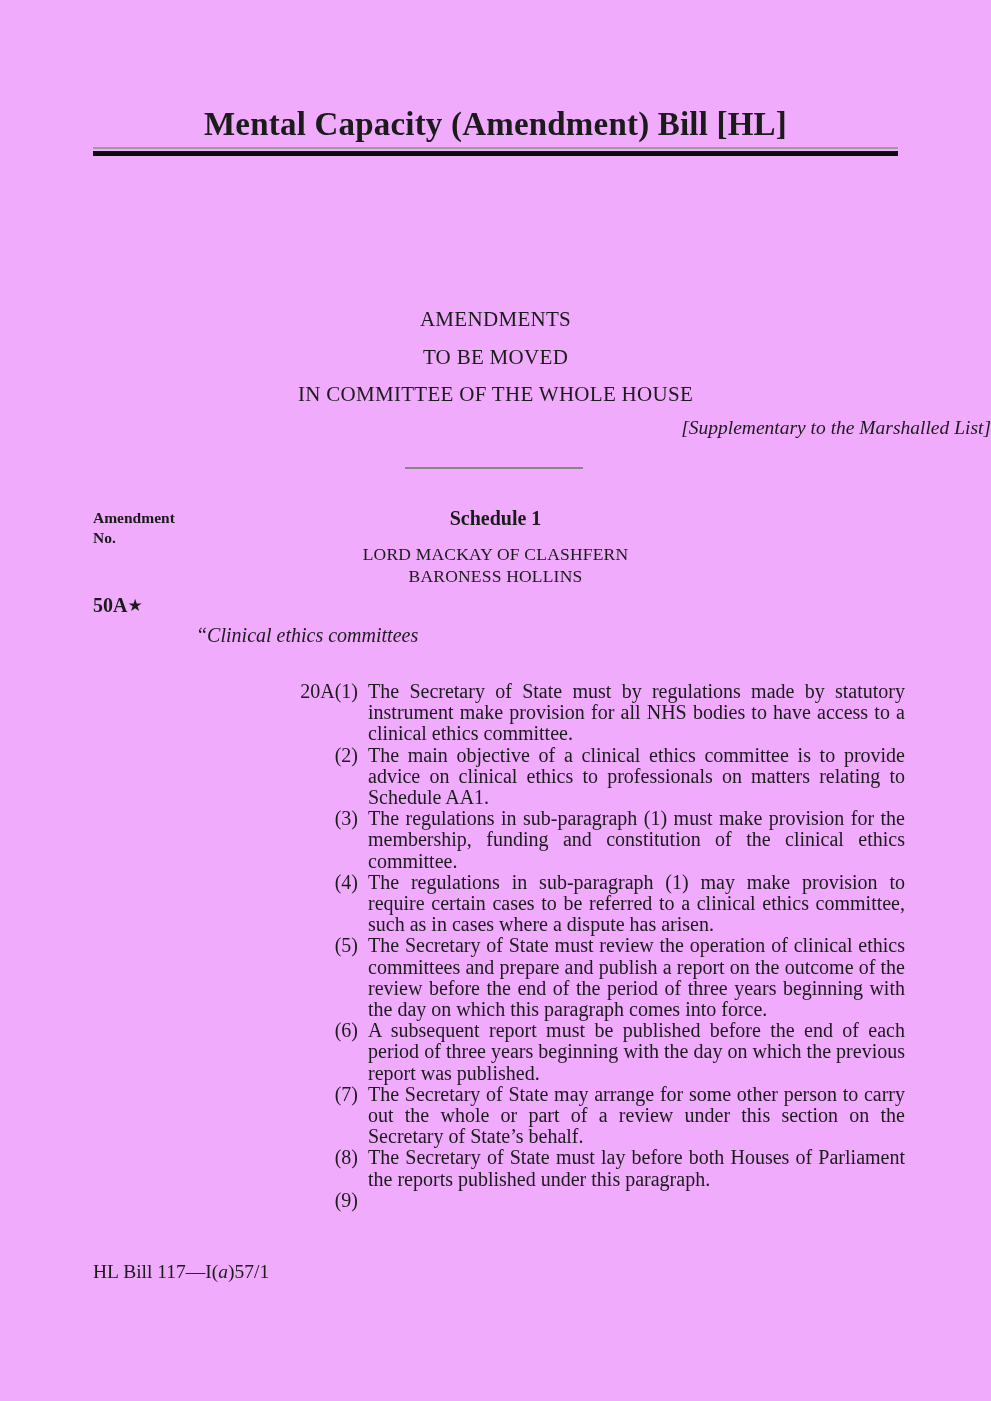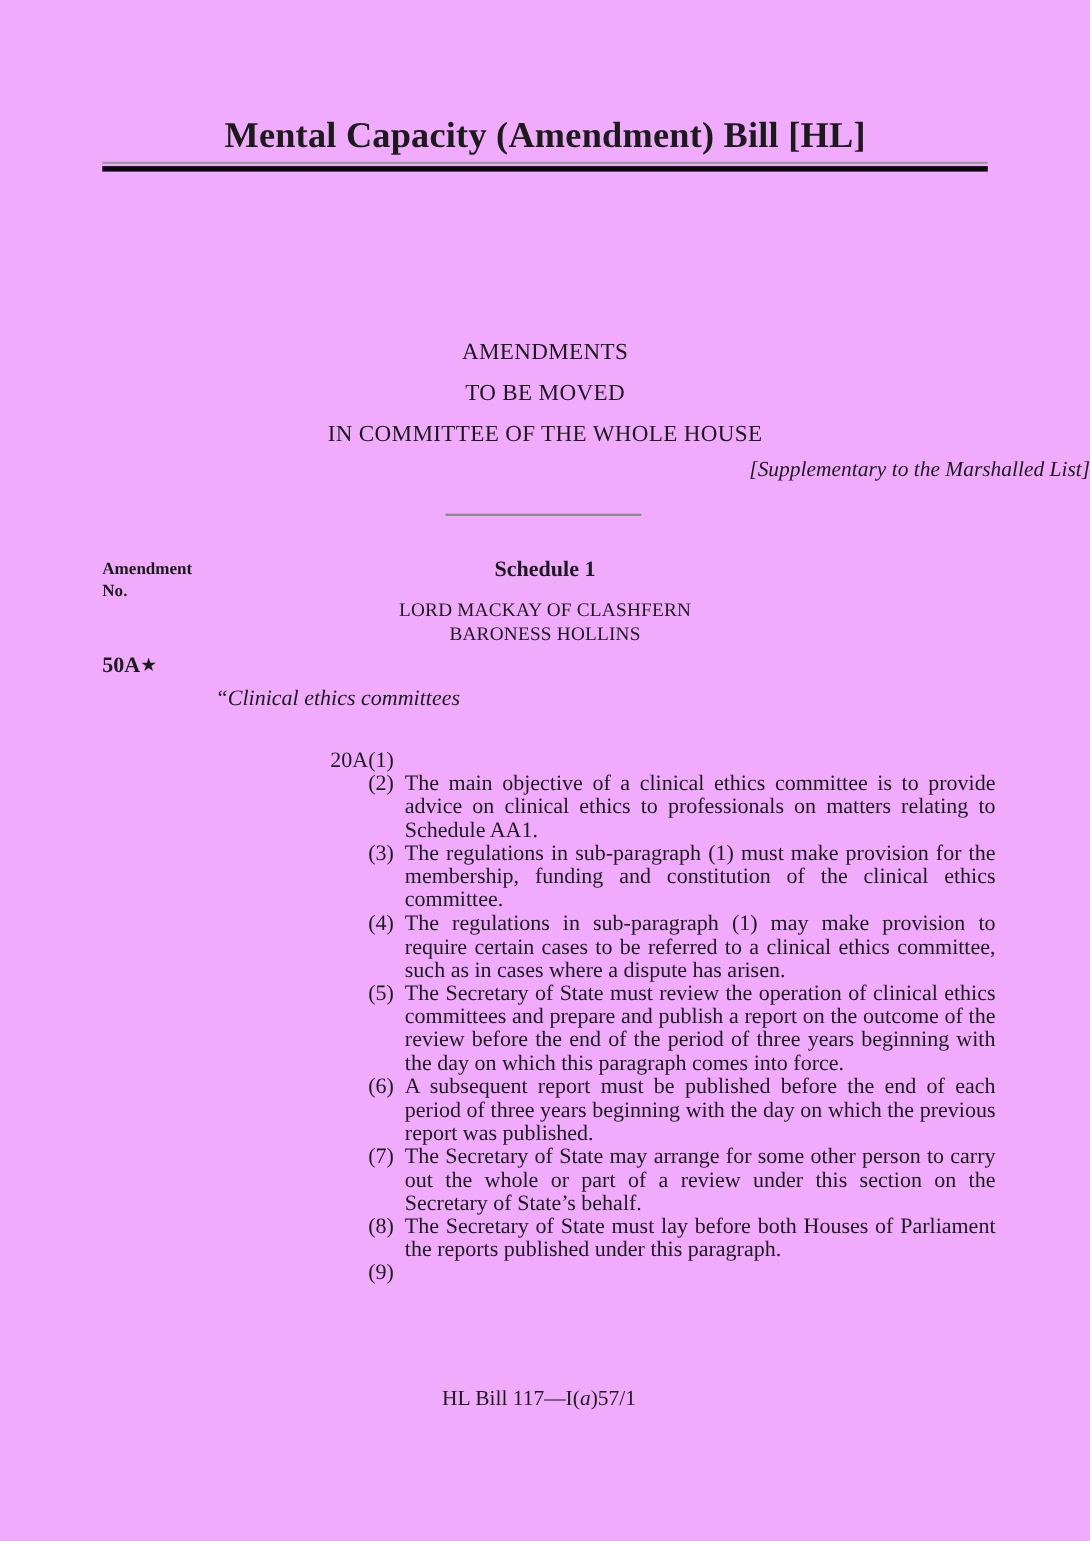--- a/index.html
+++ b/index.html
@@ -129,21 +129,21 @@
   .clause-text {
     flex: 1 1 auto;
     margin-left: 10px;
     text-align: justify;
     text-justify: inter-word;
   }
   .footer {
     position: absolute;
     top: 1260px; left: 93px; width: 794px;
     display: flex;
-    justify-content: center;
+    justify-content: flex-start;
     font-size: 19.5px;
     line-height: 23px;
   }
 </style>
 </head>
 <body>
 
 <div class="page">
 
   <div class="doc-title">Mental Capacity (Amendment) Bill [HL]</div>
@@ -164,20 +164,21 @@
   <div class="sponsor sponsor-2">BARONESS HOLLINS</div>
 
   <div class="amendment-number"><span>50A</span><span class="new-star">★</span></div>
 
 
   <div class="inserted-heading">“Clinical ethics committees</div>
 
   <div class="clauses">
     <div class="clause">
       <span class="clause-num">20A(1)</span>
+      <span class="clause-text">The Secretary of State must by regulations made by statutory instrument make provision for all NHS bodies to have access to a clinical ethics committee.</span>
     </div>
 
     <div class="clause">
       <span class="clause-num">(2)</span>
       <span class="clause-text">The main objective of a clinical ethics committee is to provide advice on clinical ethics to professionals on matters relating to Schedule AA1.</span>
     </div>
 
     <div class="clause">
       <span class="clause-num">(3)</span>
       <span class="clause-text">The regulations in sub-paragraph (1) must make provision for the membership, funding and constitution of the clinical ethics committee.</span>

